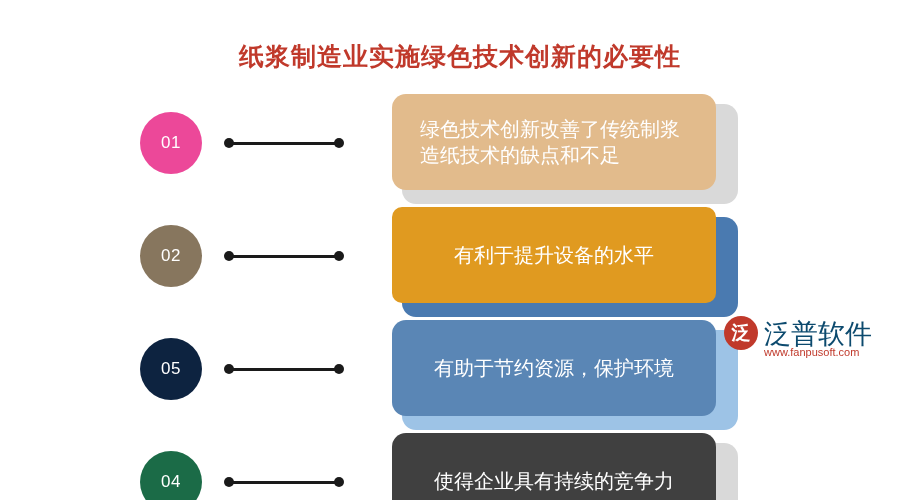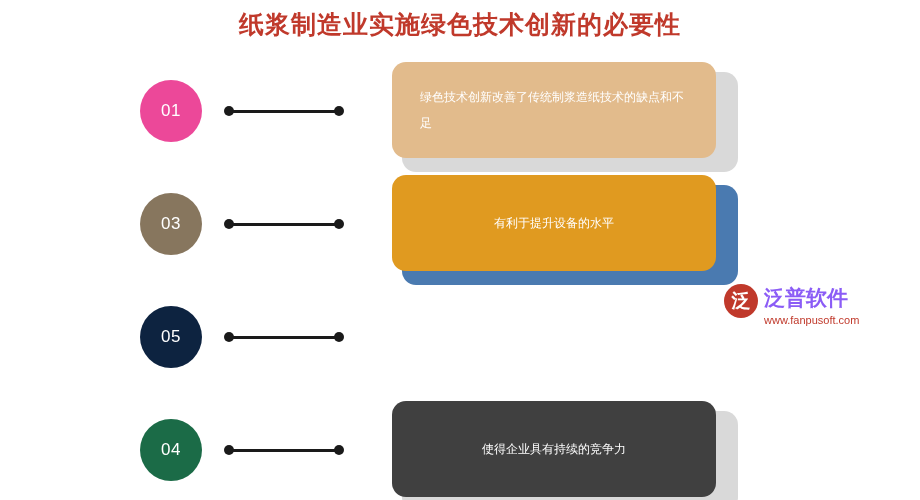--- a/index.html
+++ b/index.html
@@ -11,20 +11,21 @@
     height: 500px;
     background: #ffffff;
     font-family: "Liberation Sans", sans-serif;
     overflow: hidden;
     position: relative;
   }
   .page {
     position: relative;
     width: 920px;
     height: 352px;
+    margin-top: 32px;
   }
   .title {
     position: absolute;
     top: 8px;
     left: 0;
     width: 920px;
     text-align: center;
     font-size: 25px;
     font-weight: bold;
     color: #c0392b;
@@ -101,21 +102,21 @@
     top: 0;
     width: 324px;
     height: 96px;
     border-radius: 14px;
     display: flex;
     align-items: center;
     box-sizing: border-box;
     padding: 0 28px;
   }
   .card-text {
-    font-size: 12px;
+    font-size: 20px;
     line-height: 26px;
     color: #ffffff;
   }
   .card.light .card-text {
     color: #ffffff;
   }
   .card.centered {
     justify-content: center;
   }
 
@@ -138,23 +139,23 @@
     font-size: 19px;
     font-weight: bold;
     display: flex;
     align-items: center;
     justify-content: center;
   }
   .logo-name {
     position: absolute;
     left: 40px;
     top: 2px;
-    font-size: 21px;
-    font-weight: bold;
-    color: #8b5cf6;
+    font-size: 27px;
+    font-weight: normal;
+    color: #0c4a6e;
     white-space: nowrap;
   }
   .logo-url {
     position: absolute;
     left: 40px;
     top: 32px;
     font-size: 11px;
     color: #c0392b;
     white-space: nowrap;
   }
@@ -177,40 +178,46 @@
       </div>
       <div class="card-wrap">
         <div class="card-shadow" style="background:#d9d9d9;"></div>
         <div class="card light" style="background:#e2bb8c;">
           <span class="card-text">绿色技术创新改善了传统制浆造纸技术的缺点和不足</span>
         </div>
       </div>
     </div>
 
     <div class="row">
-      <div class="badge" style="background:#87765e;">03</div>
+      <div class="badge" style="background:#87765e;">02</div>
       <div class="connector">
         <div class="conn-dot left"></div>
         <div class="conn-line"></div>
         <div class="conn-dot right"></div>
       </div>
       <div class="card-wrap">
         <div class="card-shadow" style="background:#4a7ab0;"></div>
-        <div class="card light centered" style="background:#e09a20;">
+        <div class="card light centered" style="background:#e09a20;border-radius:10px;">
           <span class="card-text">有利于提升设备的水平</span>
         </div>
       </div>
     </div>
 
     <div class="row">
       <div class="badge" style="background:#0d2340;">05</div>
       <div class="connector">
         <div class="conn-dot left"></div>
         <div class="conn-line"></div>
         <div class="conn-dot right"></div>
+      </div>
+      <div class="card-wrap">
+        <div class="card-shadow" style="background:#9dc3e6;"></div>
+        <div class="card light centered" style="background:#5a86b5;">
+          <span class="card-text">有助于节约资源，保护环境</span>
+        </div>
       </div>
     </div>
 
     <div class="row">
       <div class="badge" style="background:#1b6b47;">04</div>
       <div class="connector">
         <div class="conn-dot left"></div>
         <div class="conn-line"></div>
         <div class="conn-dot right"></div>
       </div>

